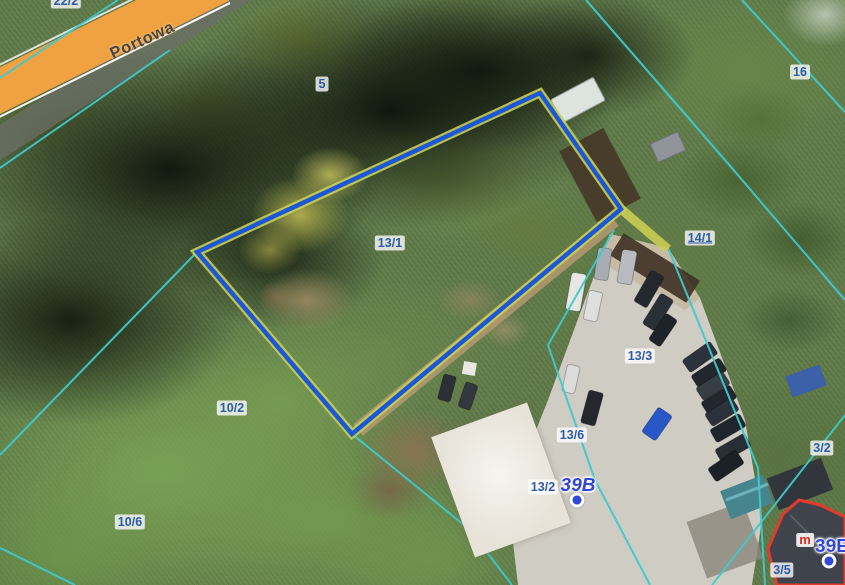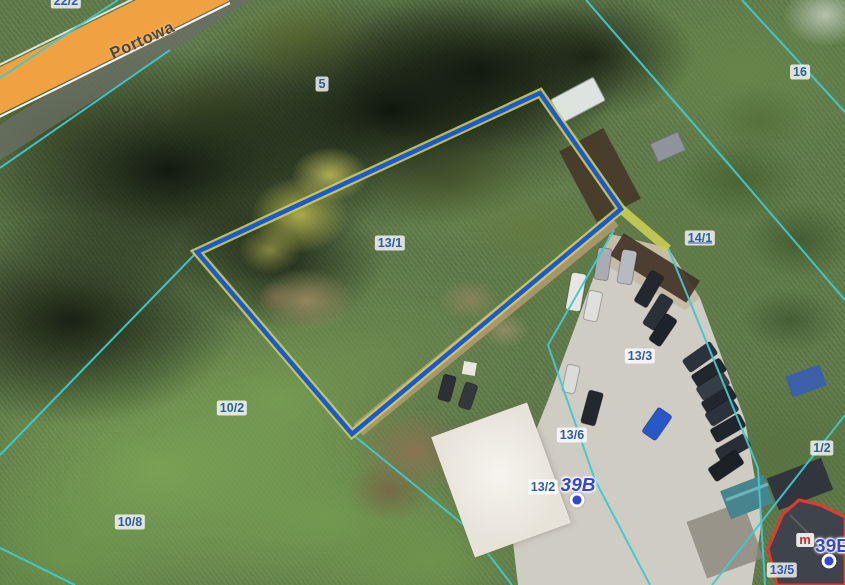--- a/index.html
+++ b/index.html
@@ -196,25 +196,25 @@
   <div id="street-label">Portowa</div>
   <div id="m-label">m</div>
   <div id="labels">
       <div class="plabel" style="left: 66px; top: 1px;">22/2</div>
       <div class="plabel" style="left: 322px; top: 84px;">5</div>
       <div class="plabel" style="left: 390px; top: 243px;">13/1</div>
       <div class="plabel" style="left: 700px; top: 238px; text-decoration: underline;">14/1</div>
       <div class="plabel" style="left: 800px; top: 72px;">16</div>
       <div class="plabel" style="left: 640px; top: 348px; margin-top: 8px;">13/3</div>
       <div class="plabel" style="left: 232px; top: 408px;">10/2</div>
-      <div class="plabel" style="left: 130px; top: 522px;">10/8</div>
+      <div class="plabel" style="left: 130px; top: 522px;">10/6</div>
       <div class="plabel" style="left: 572px; top: 428px; margin-top: 7px;">13/6</div>
       <div class="plabel" style="left: 503px; top: 487px; margin-left: 40px;">13/2</div>
-      <div class="plabel" style="left: 822px; top: 448px;">1/2</div>
-      <div class="plabel" style="left: 782px; top: 570px;">13/5</div>
+      <div class="plabel" style="left: 822px; top: 448px;">3/2</div>
+      <div class="plabel" style="left: 782px; top: 570px;">3/5</div>
     </div>
   <div id="addresses">
       <div class="alabel" style="left: 578px; top: 485px; font-style: italic;">39B</div>
       <div class="amarker" style="left: 577px; top: 500px;"></div>
       <div class="alabel" style="left: 832px; top: 546px;">39E</div>
       <div class="amarker" style="left: 829px; top: 561px;"></div>
     </div>
 </div>
 
 </body></html>

